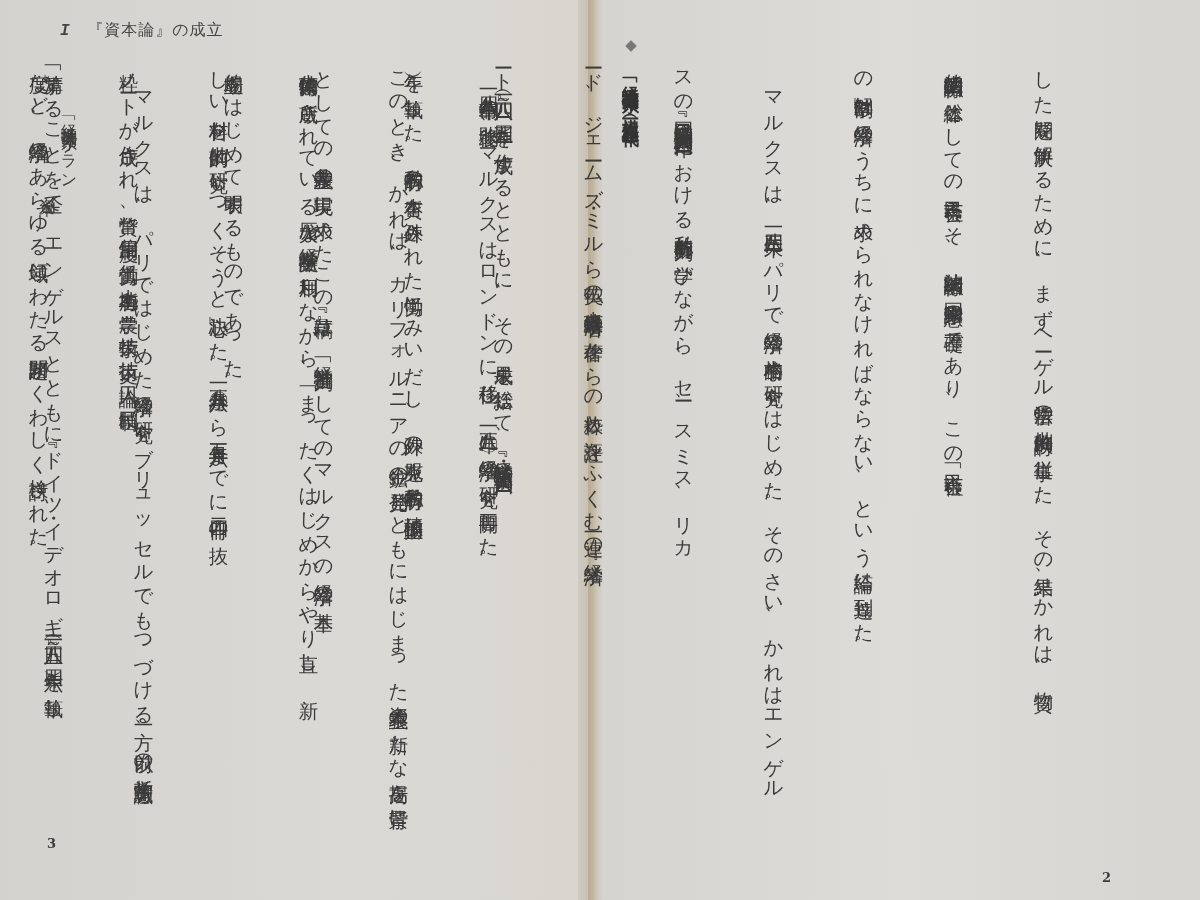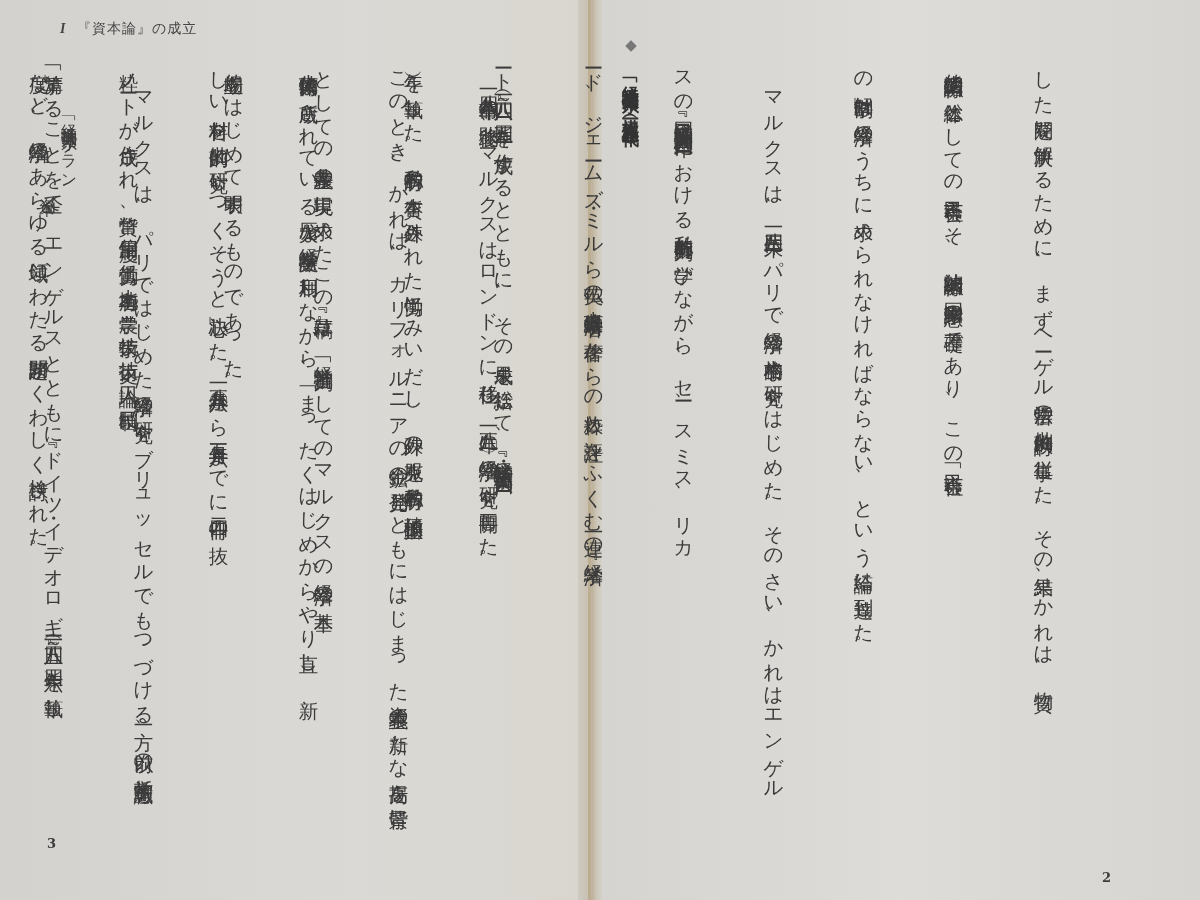--- a/index.html
+++ b/index.html
@@ -57,22 +57,22 @@
     letter-spacing: 1.2px;
     white-space: pre;
   }
   .col {
     display: block;
   }
   .running-head {
     position: absolute;
     top: 20px;
     left: 60px;
-    font-family: Liberation Serif, serif;
-    font-size: 14px;
+    font-family: Liberation Mono, monospace;
+    font-size: 16px;
     color: #444;
     letter-spacing: 1px;
     white-space: nowrap;
   }
   .running-head .chap-num {
     font-style: italic;
     font-weight: bold;
     margin-right: 6px;
   }
   .page-number {

